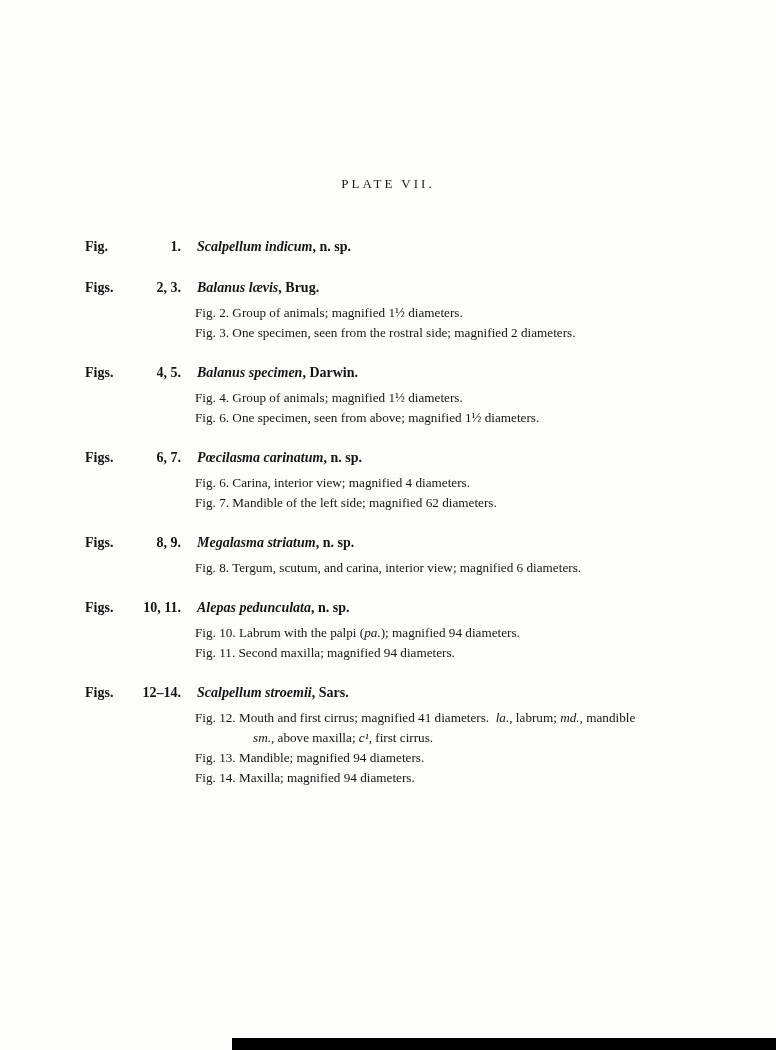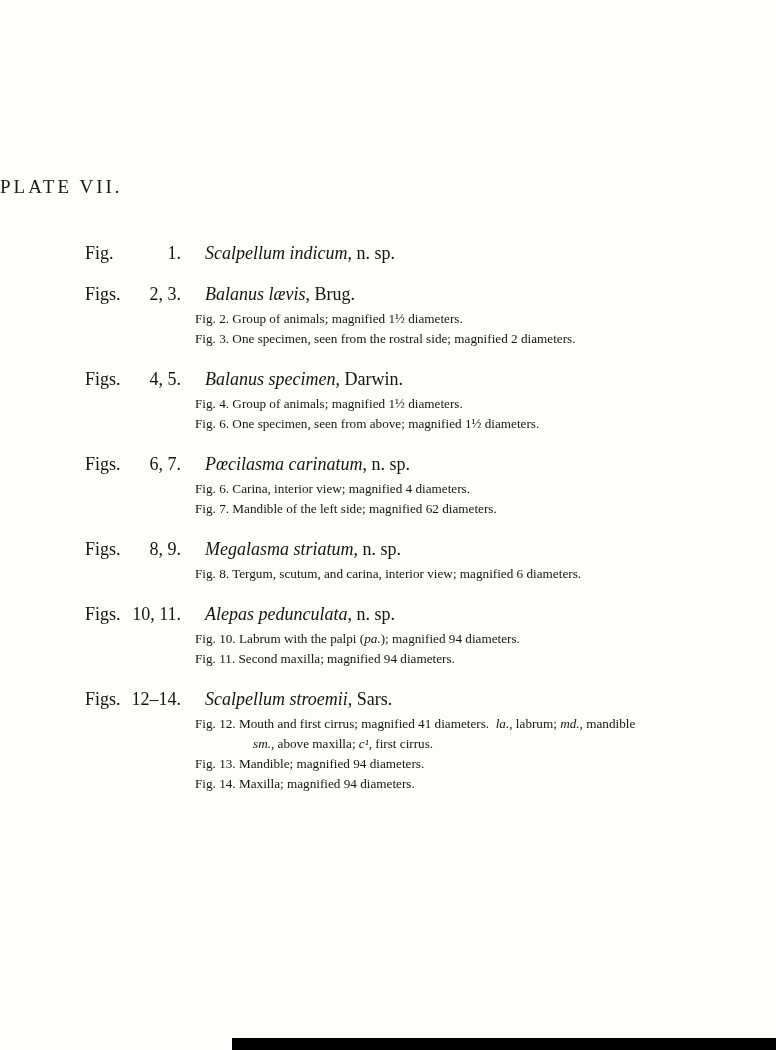--- a/index.html
+++ b/index.html
@@ -14,48 +14,49 @@
     background: #fdfdfc;
     color: #141414;
     font-family: "Liberation Serif", "DejaVu Serif", serif;
     overflow: hidden;
     box-sizing: border-box;
   }
   .title {
     margin: 0;
     padding-top: 176px;
     padding-bottom: 44px;
-    text-align: left;
-    font-size: 19px;
+    text-align: center;
+    font-size: 13px;
     font-weight: normal;
     letter-spacing: 3px;
     color: #191919;
   }
   .entries {
     margin-left: 85px;
     margin-right: 30px;
   }
   .entry {
     margin-bottom: 19px;
   }
   .entry-heading {
-    font-size: 18px;
+    font-size: 14px;
     line-height: 22px;
     margin-bottom: 4px;
     white-space: nowrap;
+    font-weight: bold;
   }
   .fig-col {
     display: inline-flex;
     justify-content: space-between;
     width: 96px;
     vertical-align: baseline;
   }
   .species-name {
     font-style: italic;
-    margin-left: 24px;
+    margin-left: 16px;
   }
   .detail-lines {
     padding-left: 110px;
   }
   .detail {
     font-size: 13.2px;
     line-height: 20px;
     white-space: nowrap;
   }
   .detail.cont {

